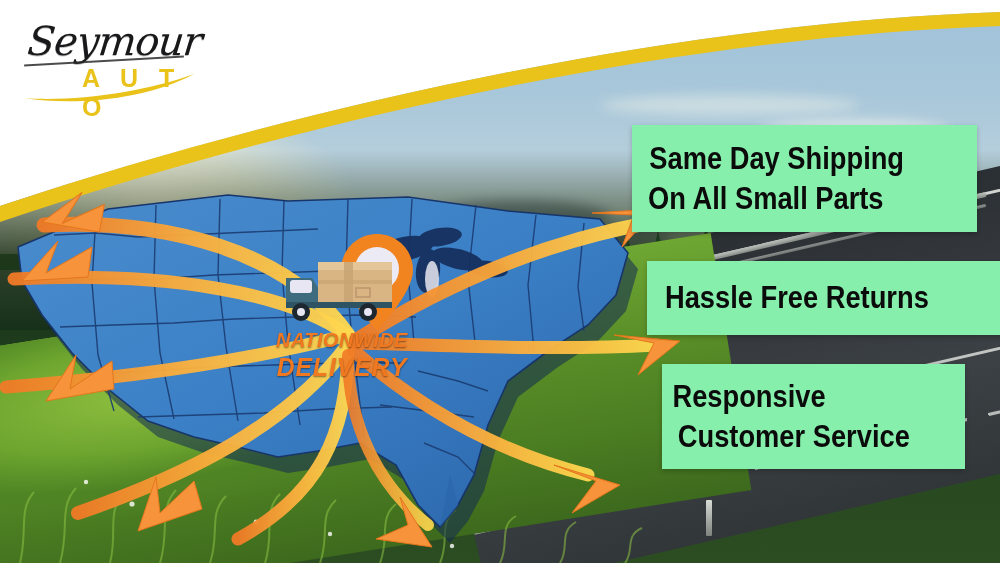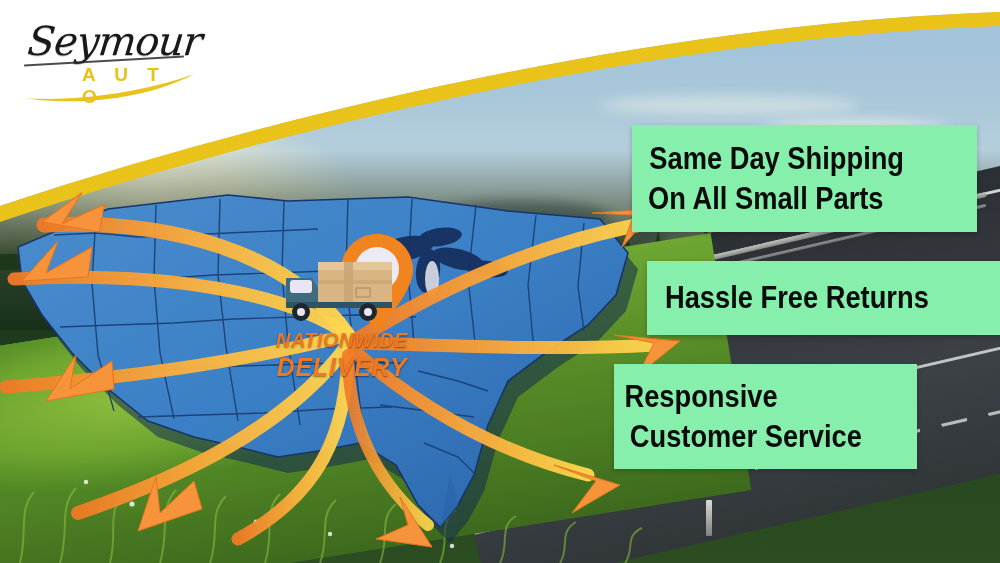--- a/index.html
+++ b/index.html
@@ -60,21 +60,21 @@
   .logo-script{
     position:absolute;left:10px;top:4px;
     font-family:"DejaVu Serif", serif;
     font-style:italic;font-weight:400;font-size:40px;color:#19181a;
     letter-spacing:-1px;transform:skewX(-6deg);
     text-shadow:0 1px 0 rgba(0,0,0,.25);
   }
   .logo-auto{
     position:absolute;left:64px;top:50px;
     font-family:"Liberation Sans", sans-serif;
-    font-weight:700;font-size:19px;color:#e9c21a;letter-spacing:7px;
+    font-weight:700;font-size:25px;color:#e9c21a;letter-spacing:7px;
   }
   .logo-underline{
     position:absolute;left:6px;top:46px;width:160px;height:2px;background:#2b2b2b;opacity:.85;
     transform:rotate(-3.2deg);
   }
 
   
   .mapwrap{position:absolute;left:-12px;top:175px;width:700px;height:380px;}
   .map-svg{position:absolute;left:0;top:0;}
 
@@ -101,21 +101,21 @@
     display:flex;flex-direction:column;align-items:flex-start;justify-content:center;
     box-shadow:0 2px 5px rgba(0,0,0,.22);
   }
   .fbox .ln{
     color:#0b0b0b;font-family:"Liberation Sans", sans-serif;font-weight:700;
     font-size:31px;line-height:40px;white-space:nowrap;
     transform:scaleX(.88);transform-origin:center;letter-spacing:0px;
   }
   #box1{left:632px;top:125px;width:345px;height:107px;}
   #box2{left:647px;top:261px;width:365px;height:74px;}
-  #box3{left:614px;top:364px;width:303px;height:105px;}
+  #box3{left:662px;top:364px;width:303px;height:105px;}
 </style>
 </head>
 <body>
 
 <div id="stage">
 
   <div class="photo">
     <div class="sky"></div>
 
     <div class="cloud" style="left:430px;top:200px;width:180px;height:34px;background:rgba(60,72,92,.55);"></div>

